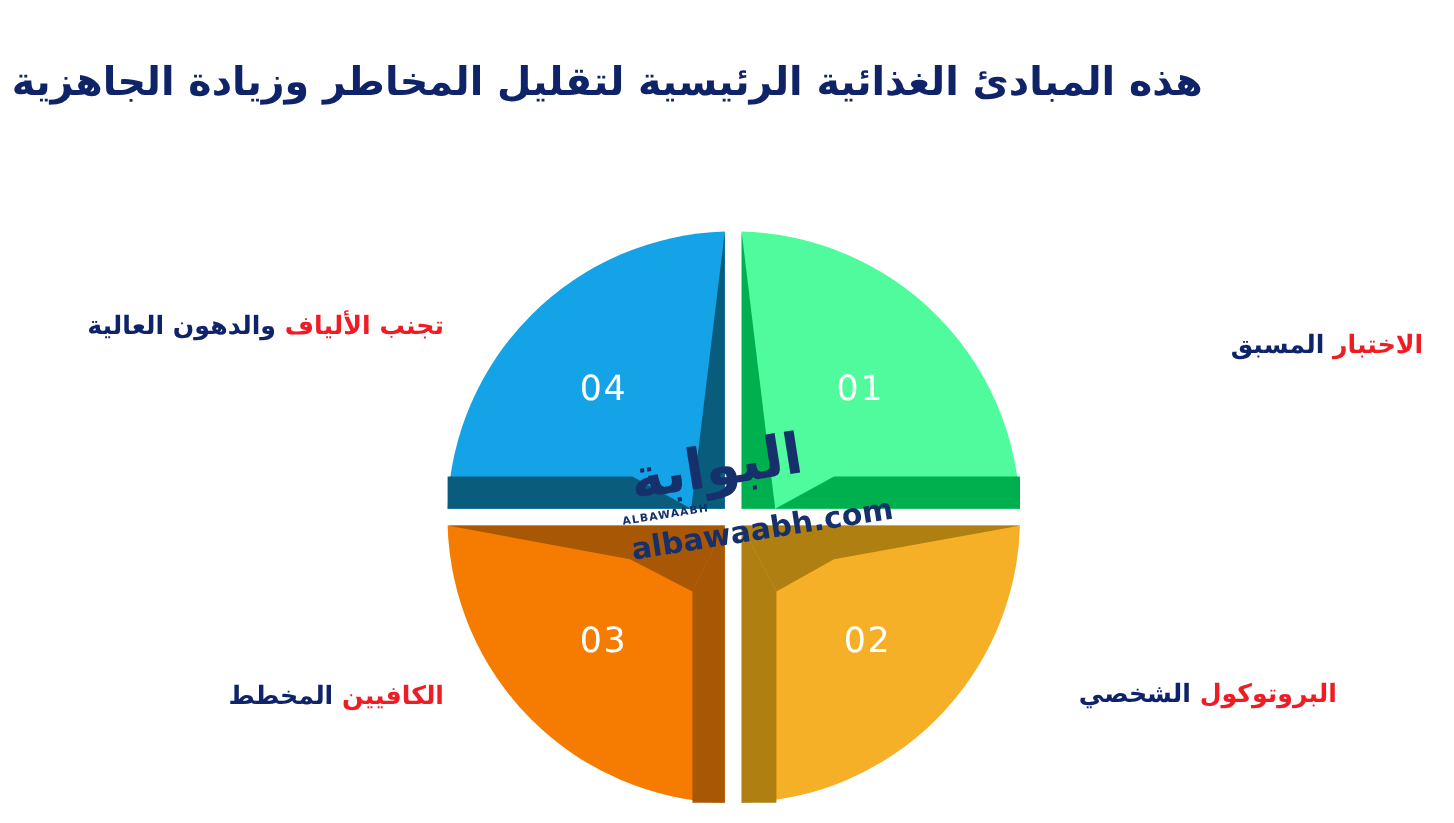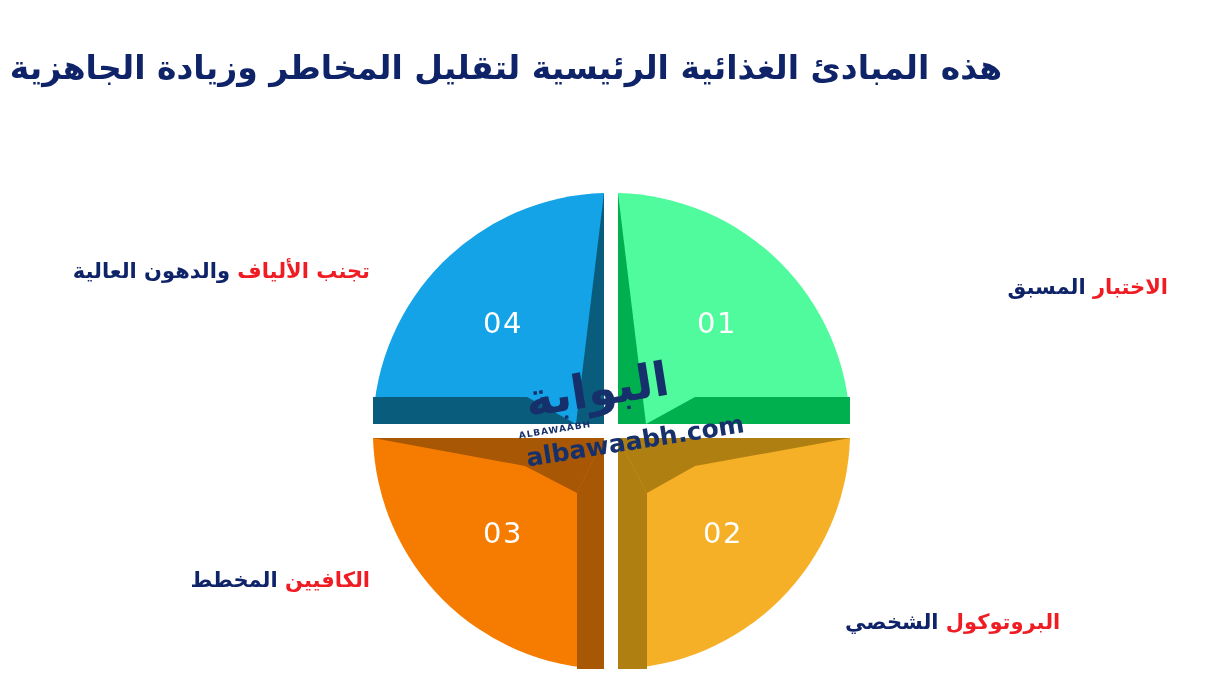--- a/index.html
+++ b/index.html
@@ -67,22 +67,22 @@
     line-height: 1.32;
     color: #0f2368;
     white-space: pre-line;
   }
   .callout .hl { color: #ef1c24; }
   .callout.left  { text-align: right; }
   .callout.right { text-align: right; }
 
   #callout-04 { left: 40px;  top: 258px; width: 330px; }
   #callout-03 { left: 40px;  top: 567px; width: 330px; }
-  #callout-01 { left: 868px; top: 274px; width: 300px; }
-  #callout-02 { left: 845px; top: 565px; width: 323px; text-align: left; margin-top: 44px; }
+  #callout-01 { left: 886px; top: 274px; width: 300px; }
+  #callout-02 { left: 845px; top: 565px; width: 323px; text-align: center; }
 
   
   #watermark {
     position: absolute;
     left: 470px;
     top: 358px;
     width: 280px;
     height: 130px;
     pointer-events: none;
     transform: rotate(-9deg);

